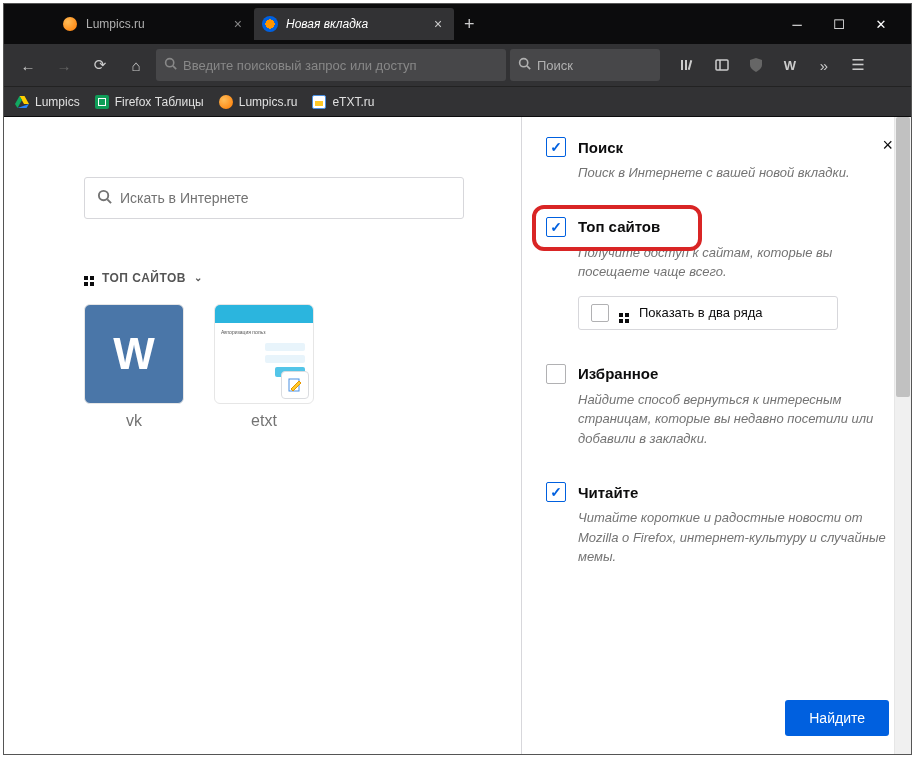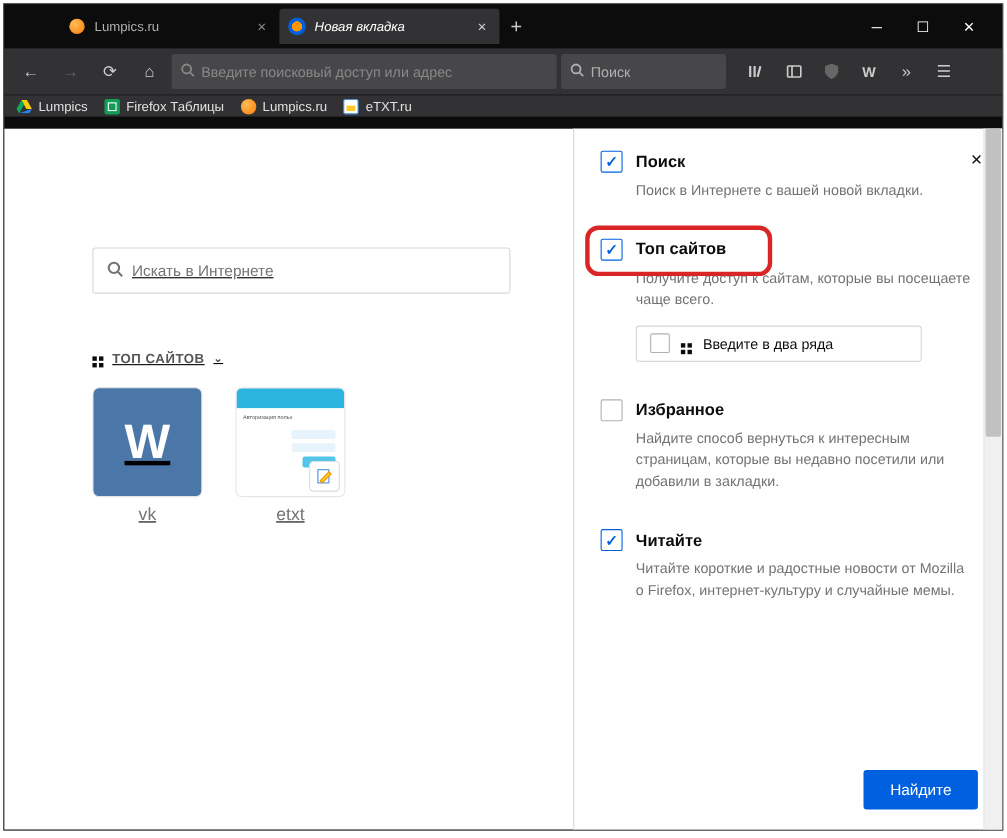--- a/index.html
+++ b/index.html
@@ -24,45 +24,45 @@
 .nav-btn { width: 32px; height: 32px; display: flex; align-items: center; justify-content: center; color: #ccc; cursor: pointer; font-size: 15px; border-radius: 3px; }
 .nav-btn.disabled { color: #666; }
 .urlbar { flex: 1; height: 32px; background: #474749; border-radius: 3px; display: flex; align-items: center; padding: 0 8px; color: #888; font-size: 13px; min-width: 250px; max-width: 350px; }
 .urlbar .search-icon { margin-right: 6px; font-size: 13px; color: #888; }
 .searchbar { width: 150px; height: 32px; background: #474749; border-radius: 3px; display: flex; align-items: center; padding: 0 8px; color: #b0b0b0; font-size: 13px; }
 .searchbar .search-icon { margin-right: 6px; color: #b0b0b0; }
 .toolbar-icons { display: flex; gap: 2px; margin-left: 8px; }
 .toolbar-icon { width: 32px; height: 32px; display: flex; align-items: center; justify-content: center; color: #ccc; cursor: pointer; font-size: 15px; }
 
 
-.bookmarks-bar { height: 20px; background: #323234; border-top: 1px solid #222; display: flex; align-items: center; padding: 0 10px; gap: 14px; }
+.bookmarks-bar { height: 30px; background: #323234; border-top: 1px solid #222; display: flex; align-items: center; padding: 0 10px; gap: 14px; }
 .bookmark { display: flex; align-items: center; gap: 5px; color: #e0e0e0; font-size: 12px; cursor: pointer; }
 .bookmark .bkicon { width: 16px; height: 16px; display: flex; align-items: center; justify-content: center; font-size: 12px; }
 
 
 .content { position: absolute; top: 113px; left: 0; right: 0; bottom: 0; background: #fff; display: flex; }
-.newtab-page { flex: 1; padding: 108px 30px 0 80px; position: relative; text-decoration: underline; }
+.newtab-page { flex: 1; padding: 60px 30px 0 80px; position: relative; }
 .nt-search { width: 380px; height: 42px; border: 1px solid #d7d7db; border-radius: 3px; display: flex; align-items: center; padding: 0 12px; color: #737373; font-size: 14px; margin-bottom: 50px; }
 .nt-search .search-icon { margin-right: 8px; color: #737373; }
 .topsites-header { display: flex; align-items: center; gap: 8px; color: #555; font-size: 12px; font-weight: 600; margin-bottom: 18px; letter-spacing: 0.5px; }
 .topsites-grid { display: flex; gap: 30px; }
 .site-tile { width: 100px; text-align: center; cursor: pointer; }
 .site-thumb { width: 100px; height: 100px; border-radius: 6px; background: #f0f0f4; margin-bottom: 8px; position: relative; overflow: hidden; display: flex; align-items: center; justify-content: center; border: 1px solid #e6e6e6; }
 .site-label { font-size: 16px; color: #737373; }
 
 
 .settings-panel { width: 390px; background: #fff; border-left: 1px solid #d7d7db; position: relative; padding: 20px 24px 20px 24px; overflow-y: auto; }
 .panel-close { position: absolute; top: 18px; right: 18px; color: #0c0c0d; font-size: 18px; cursor: pointer; }
 .setting-group { margin-bottom: 34px; position: relative; }
 .setting-head { display: flex; align-items: center; gap: 12px; }
 .setting-check { width: 20px; height: 20px; border: 1px solid #b1b1b3; border-radius: 2px; display: flex; align-items: center; justify-content: center; cursor: pointer; flex-shrink: 0; }
 .setting-check.checked { border-color: #0060df; }
 .setting-check.checked::after { content: "✓"; color: #0060df; font-size: 14px; font-weight: bold; }
 .setting-title { font-size: 15px; font-weight: 700; color: #0c0c0d; }
-.setting-desc { font-size: 13px; color: #737373; margin-left: 32px; margin-top: 6px; line-height: 1.5; }
+.setting-desc { font-size: 13px; color: #737373; margin-left: 32px; margin-top: 6px; line-height: 1.5; font-style: italic; }
 .setting-sub { margin-left: 32px; margin-top: 14px; display: flex; align-items: center; gap: 10px; border: 1px solid #d7d7db; border-radius: 3px; padding: 6px 12px; width: 260px; }
 .setting-sub .setting-check { width: 18px; height: 18px; }
 .setting-sub-label { font-size: 13px; color: #0c0c0d; }
 .grid-icon { display: inline-grid; grid-template-columns: 4px 4px; grid-template-rows: 4px 4px; gap: 2px; }
 .grid-icon span { background: #0c0c0d; }
 
 .highlight-box { position: absolute; border: 4px solid #d92525; border-radius: 12px; pointer-events: none; }
 
 .done-btn { position: absolute; bottom: 18px; right: 22px; background: #0060df; color: #fff; border: none; border-radius: 3px; padding: 10px 24px; font-size: 14px; cursor: pointer; }
 
@@ -117,21 +117,21 @@
     <div class="nav-btn disabled">→</div>
     <div class="nav-btn">⟳</div>
     <div class="nav-btn">⌂</div>
     <div class="urlbar">
       <span class="search-icon">
         <svg width="13" height="13" viewBox="0 0 16 16" fill="none" stroke="#888" stroke-width="2">
             <circle cx="7" cy="7" r="5"></circle>
             <line x1="11" y1="11" x2="15" y2="15"></line>
           </svg>
       </span>
-      <span>Введите поисковый доступ или адрес</span>
+      <span>Введите поисковый запрос или доступ</span>
     </div>
     <div class="searchbar">
       <span class="search-icon">
         <svg width="13" height="13" viewBox="0 0 16 16" fill="none" stroke="#b0b0b0" stroke-width="2">
             <circle cx="7" cy="7" r="5"></circle>
             <line x1="11" y1="11" x2="15" y2="15"></line>
           </svg>
       </span>
       <span>Поиск</span>
     </div>
@@ -258,21 +258,21 @@
         </div>
         <div class="setting-desc">Получите доступ к сайтам, которые вы посещаете чаще всего.</div>
         <div class="setting-sub">
           <div class="setting-check"></div>
           <span><span class="grid-icon">
                 <span></span>
                 <span></span>
                 <span></span>
                 <span></span>
               </span></span>
-          <span class="setting-sub-label">Введите в два ряда</span>
+          <span class="setting-sub-label">Показать в два ряда</span>
         </div>
       </div>
 
       <div class="setting-group">
         <div class="setting-head">
           <div class="setting-check"></div>
           <div class="setting-title">Избранное</div>
         </div>
         <div class="setting-desc">Найдите способ вернуться к интересным страницам, которые вы недавно посетили или добавили в закладки.</div>
       </div>

